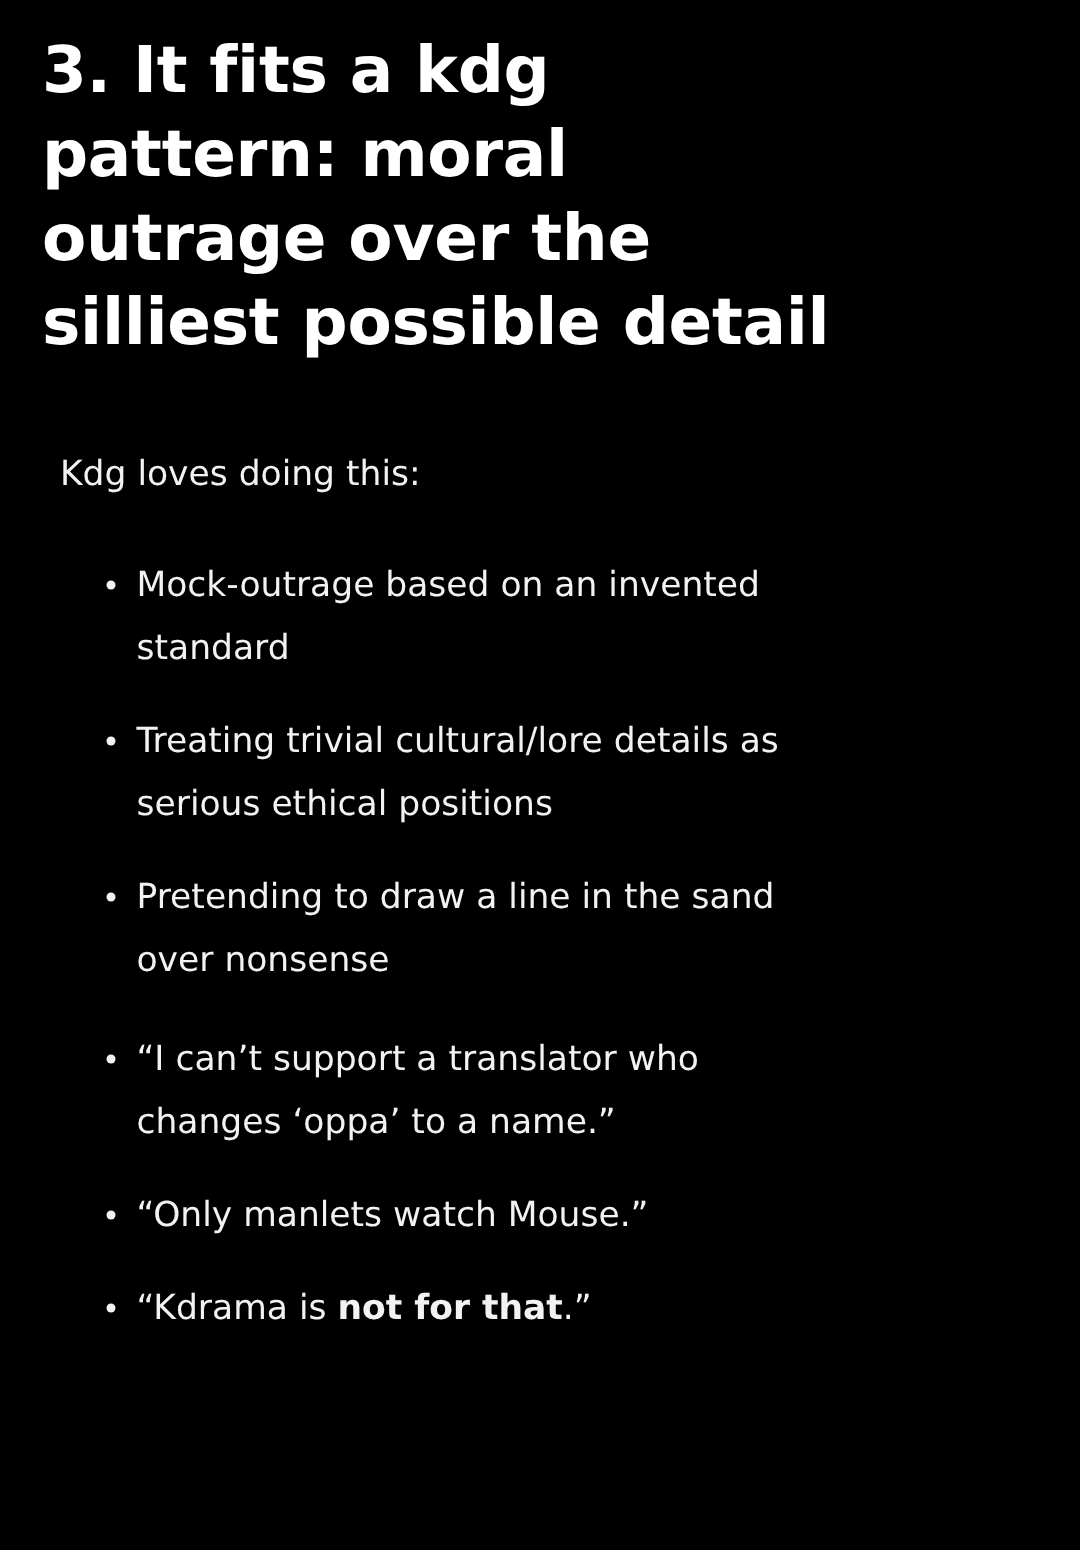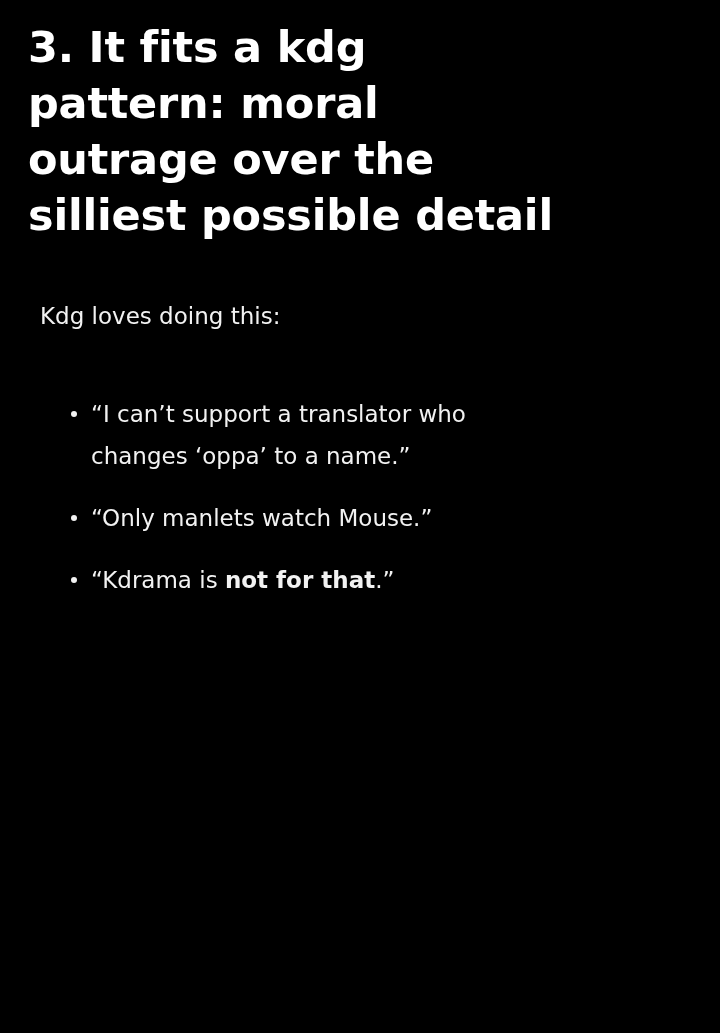--- a/index.html
+++ b/index.html
@@ -82,20 +82,32 @@
 </head>
 <body>
 
 <div class="page">
 
   <h1 class="heading">3. It fits a kdg pattern: moral outrage over the silliest possible detail</h1>
 
   <p class="lead">Kdg loves doing this:</p>
 
   <ul class="bullets">
+    <li>
+      <span class="dot"></span>
+      <span class="txt">Mock-outrage based on an invented standard</span>
+    </li>
+    <li>
+      <span class="dot"></span>
+      <span class="txt">Treating trivial cultural/lore details as serious ethical positions</span>
+    </li>
+    <li>
+      <span class="dot"></span>
+      <span class="txt">Pretending to draw a line in the sand over nonsense</span>
+    </li>
   </ul>
 
 
   <ul class="bullets">
     <li>
       <span class="dot"></span>
       <span class="txt">“I can’t support a translator who changes ‘oppa’ to a name.”</span>
     </li>
     <li>
       <span class="dot"></span>

